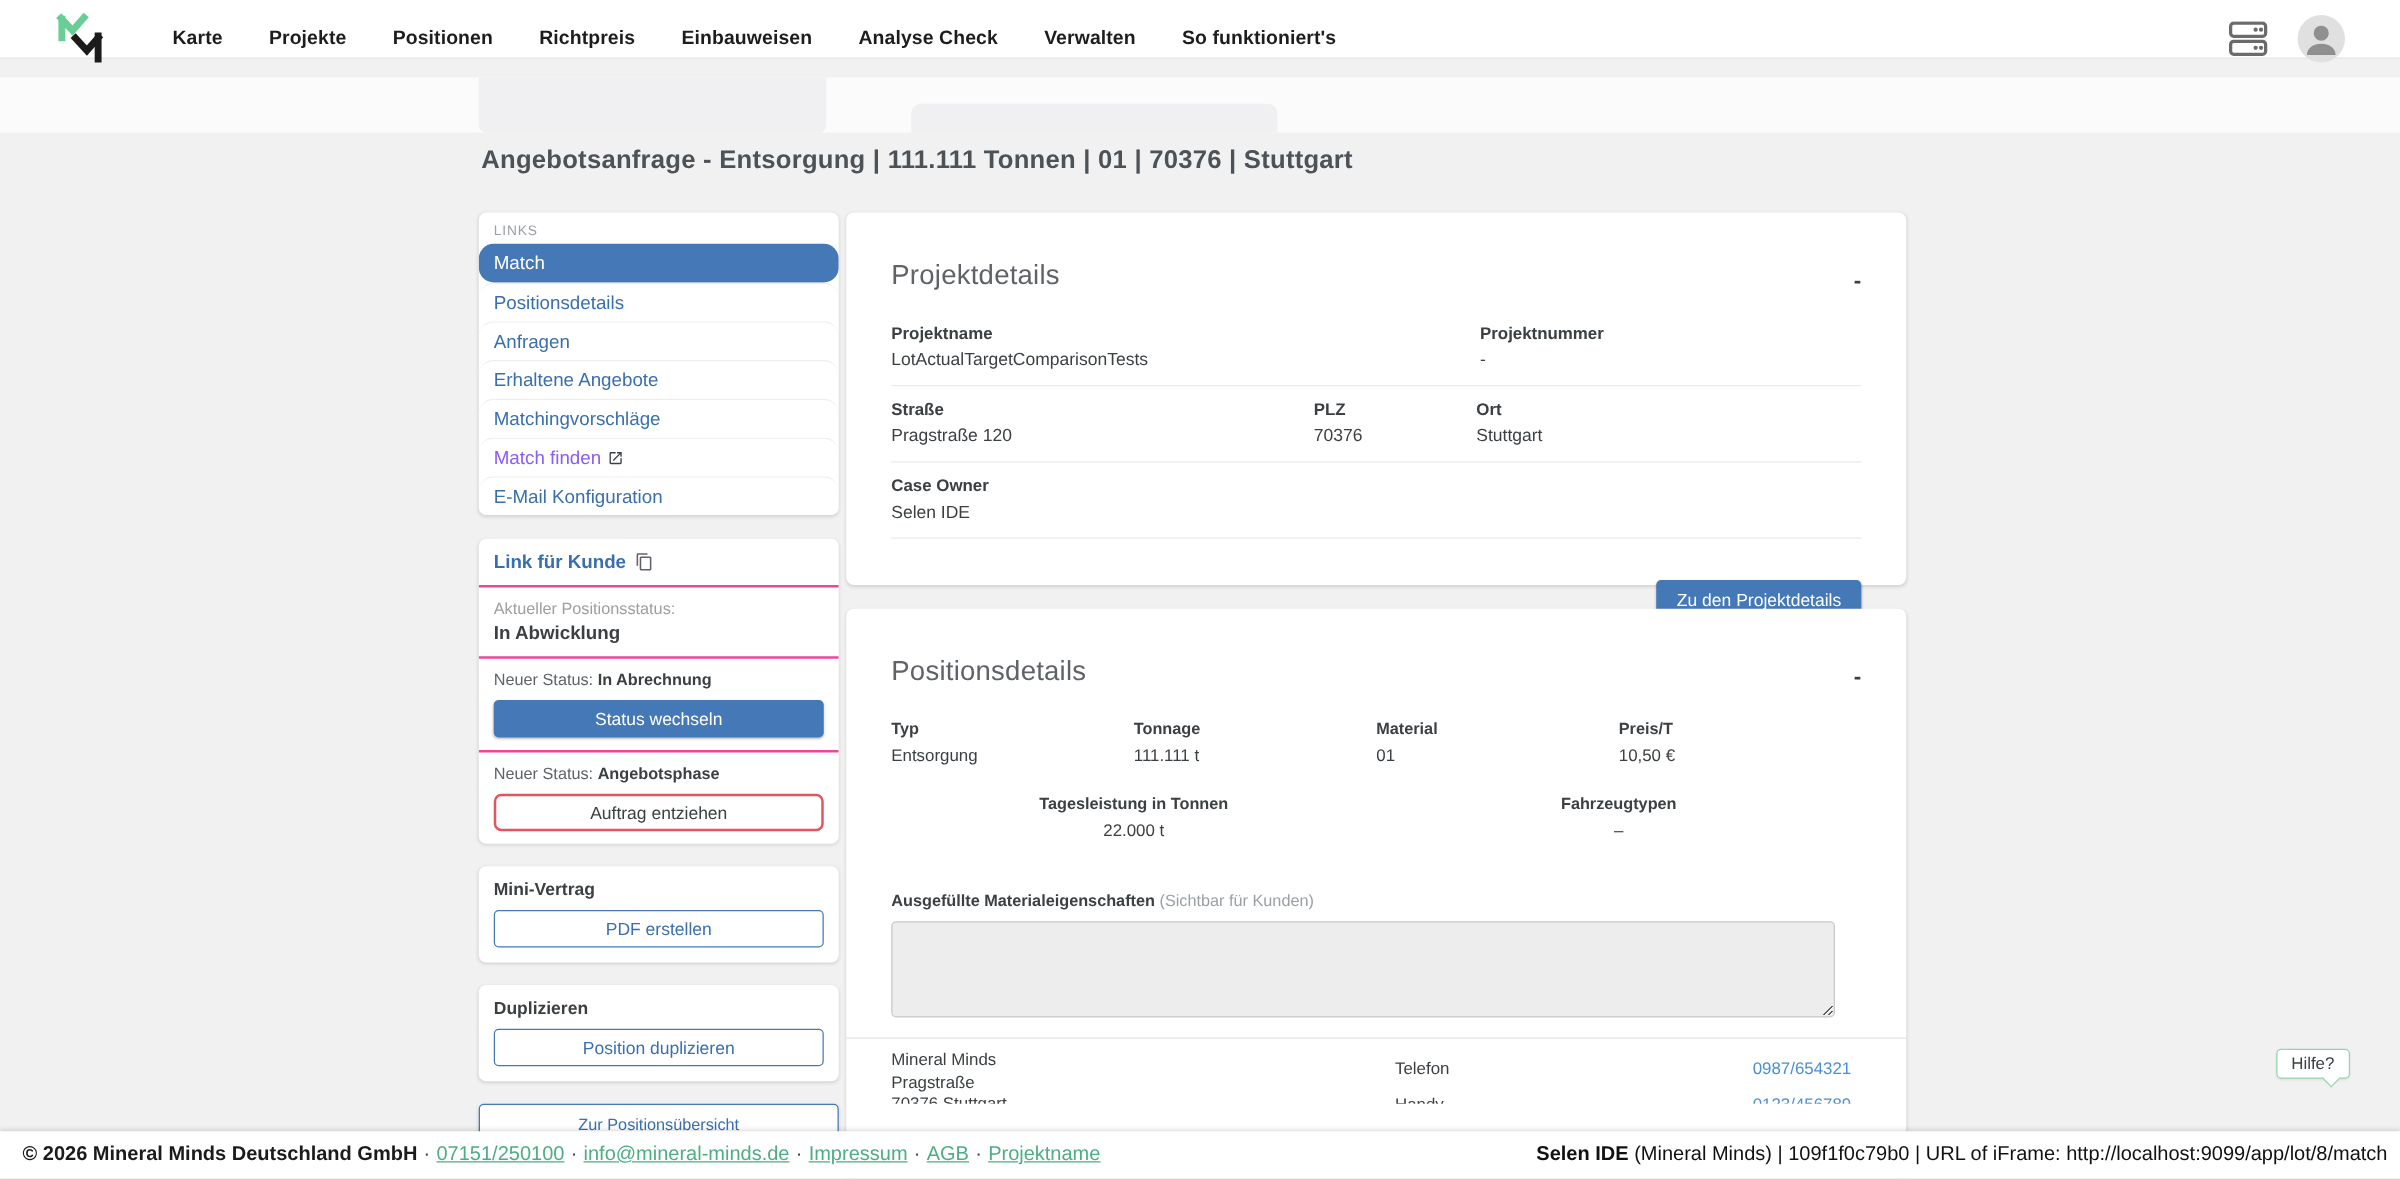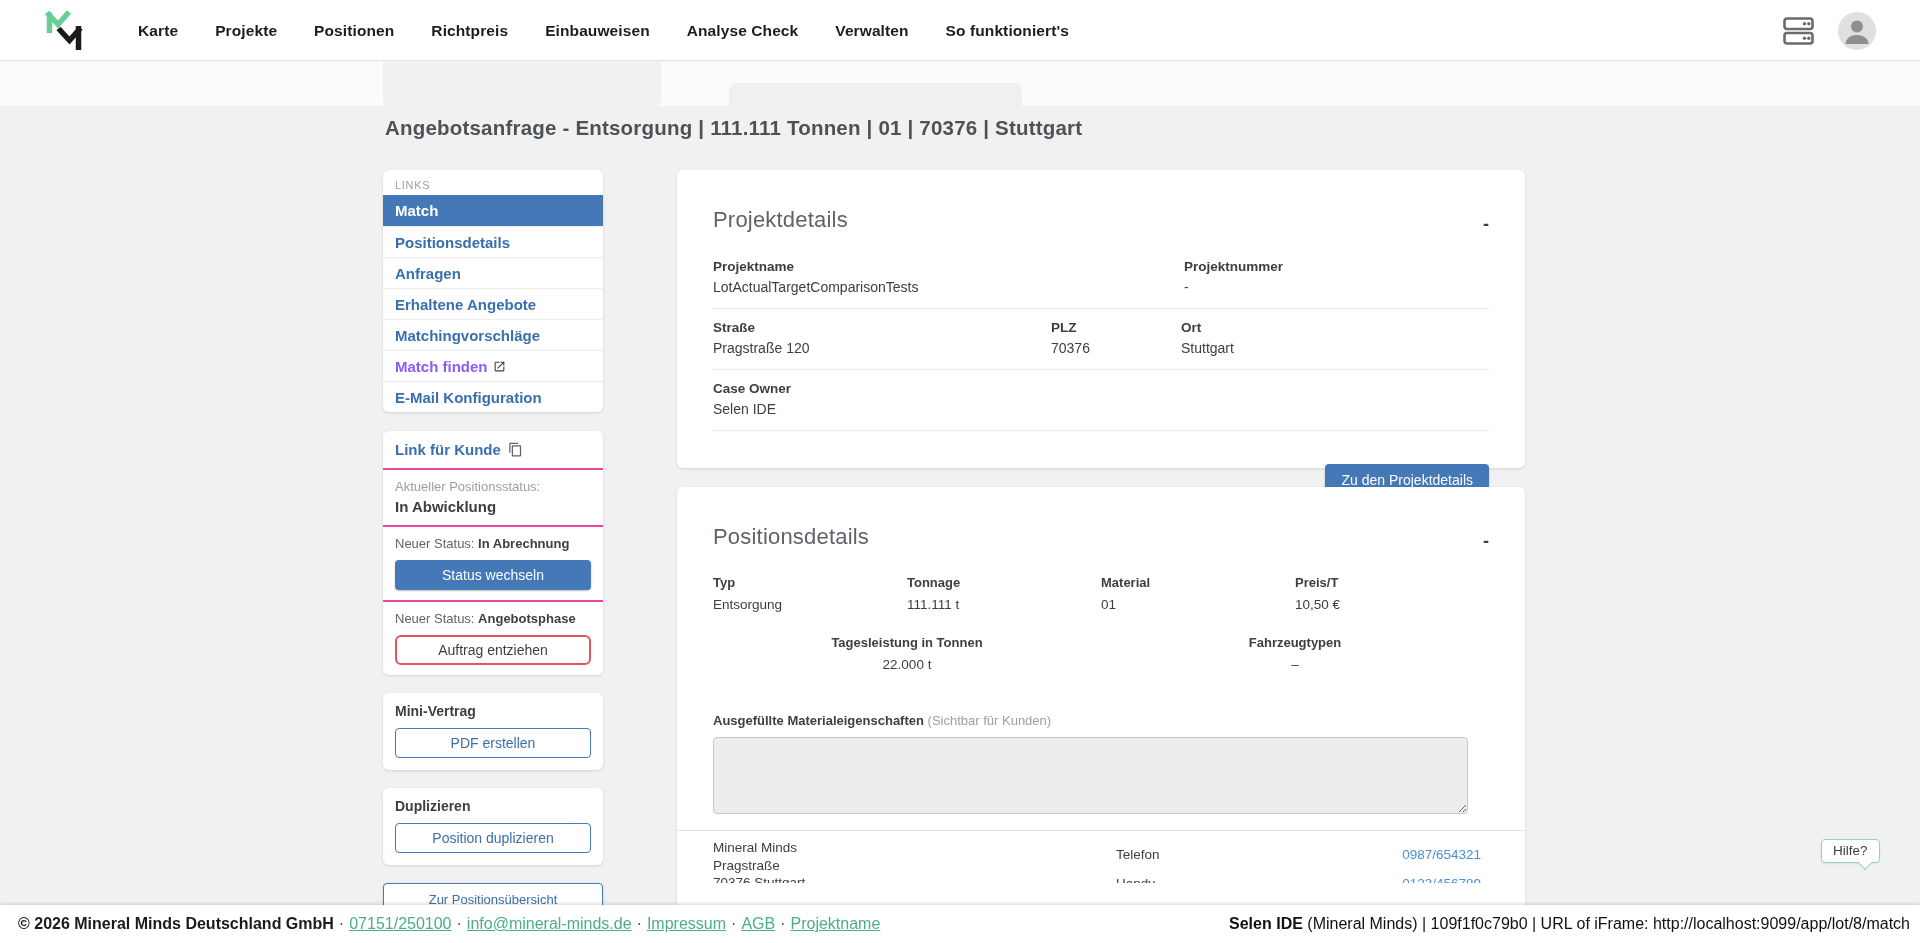--- a/index.html
+++ b/index.html
@@ -1,42 +1,42 @@
 <!DOCTYPE html>
 <html style="--primary: #4478b6; --link: #3a6fae; --danger: #e2555f; --footer-link-green: #4cae82; --logo-green: #68ce96; --help-border-green: #8fd7ad; --phone-link-blue: #4a90d2;"><head>
 <meta charset="utf-8">
 <style>
   * { margin:0; padding:0; box-sizing:border-box; }
   html,body { background:#e9e9ea; }
   body { font-family:"Liberation Sans", sans-serif; }
   .viewport { position:relative; width:1920px; height:943px; background:#f1f1f2; overflow:hidden; color:#3c4043; }
 
   
-  .navbar { position:absolute; top:0; left:0; width:100%; height:61px; background:#fff; border-bottom:1px solid #e4e4e4; z-index:5; }
+  .navbar { position:absolute; top:0; left:0; width:100%; height:47px; background:#fff; border-bottom:1px solid #e4e4e4; z-index:5; }
   .logo { position:absolute; left:44px; top:9px; }
   .nav-items { position:absolute; left:138px; top:0; height:61px; display:flex; align-items:center; gap:37px; }
   .nav-item { font-size:15.5px; font-weight:700; color:#1d1d1f; text-decoration:none; letter-spacing:.1px; cursor:pointer; white-space:nowrap; }
   .nav-right { position:absolute; right:44px; top:0; height:61px; display:flex; align-items:center; gap:23px; }
   .dns-btn { background:none; border:none; cursor:pointer; display:flex; }
   .avatar { width:38px; height:38px; border-radius:50%; background:#e0e0e0; overflow:hidden; cursor:pointer; display:flex; align-items:flex-end; justify-content:center; }
 
   
   .strip { position:absolute; top:62px; left:0; width:100%; height:44px; background:#fbfbfc; }
   .skel-left { position:absolute; left:383px; top:0; width:278px; height:44px; background:#f0f0f3; border-radius:0 0 6px 6px; }
   .skel-right { position:absolute; left:729px; top:21px; width:293px; height:23px; background:#f0f0f3; border-radius:8px 8px 0 0; }
 
   .page-title { position:absolute; left:385px; top:116px; font-size:20.5px; font-weight:700; color:#4d5257; letter-spacing:.2px; }
 
   .card { background:#fff; border-radius:6px; box-shadow:0 1px 3px rgba(0,0,0,.13); }
 
   
-  .sidebar { position:absolute; left:383px; top:170px; width:220px; }
+  .sidebar { position:absolute; left:383px; top:170px; width:288px; }
   .links-card { margin-bottom:19px; overflow:hidden; }
   .links-header { font-size:11px; color:#9aa0a6; letter-spacing:.7px; padding:9px 12px 4px; }
-  .link-item { display:flex; align-items:center; gap:5px; height:31px; padding:0 12px; font-size:15px; font-weight:700; color:#3a6fae; border-top:1px solid #ededee; cursor:pointer; text-decoration:none; }
+  .link-item { display:flex; align-items:center; gap:5px; height:31px; padding:0 12px; font-size:15px; font-weight:400; color:#3a6fae; border-top:1px solid #ededee; cursor:pointer; text-decoration:none;border-radius:12px; }
   .link-item.first { border-top:none; }
   .link-item.active { background:#4478b6; color:#fff; border-top-color:#4478b6; }
   .link-item.plain { color:#8b5cf6; }
 
   .status-card { margin-bottom:18px; overflow:hidden; }
   .sc-section { padding:9px 12px 10px; border-top:2px solid #ec4899; }
   .sc-section.first { border-top:none; padding:10px 12px; }
   .cust-link { display:flex; align-items:center; gap:7px; font-size:15px; font-weight:700; color:#3a6fae; text-decoration:none; cursor:pointer; }
   .muted-label { font-size:13px; color:#9e9ea3; }
   .status-current { font-size:15px; font-weight:700; color:#3c4043; margin-top:4px; }

